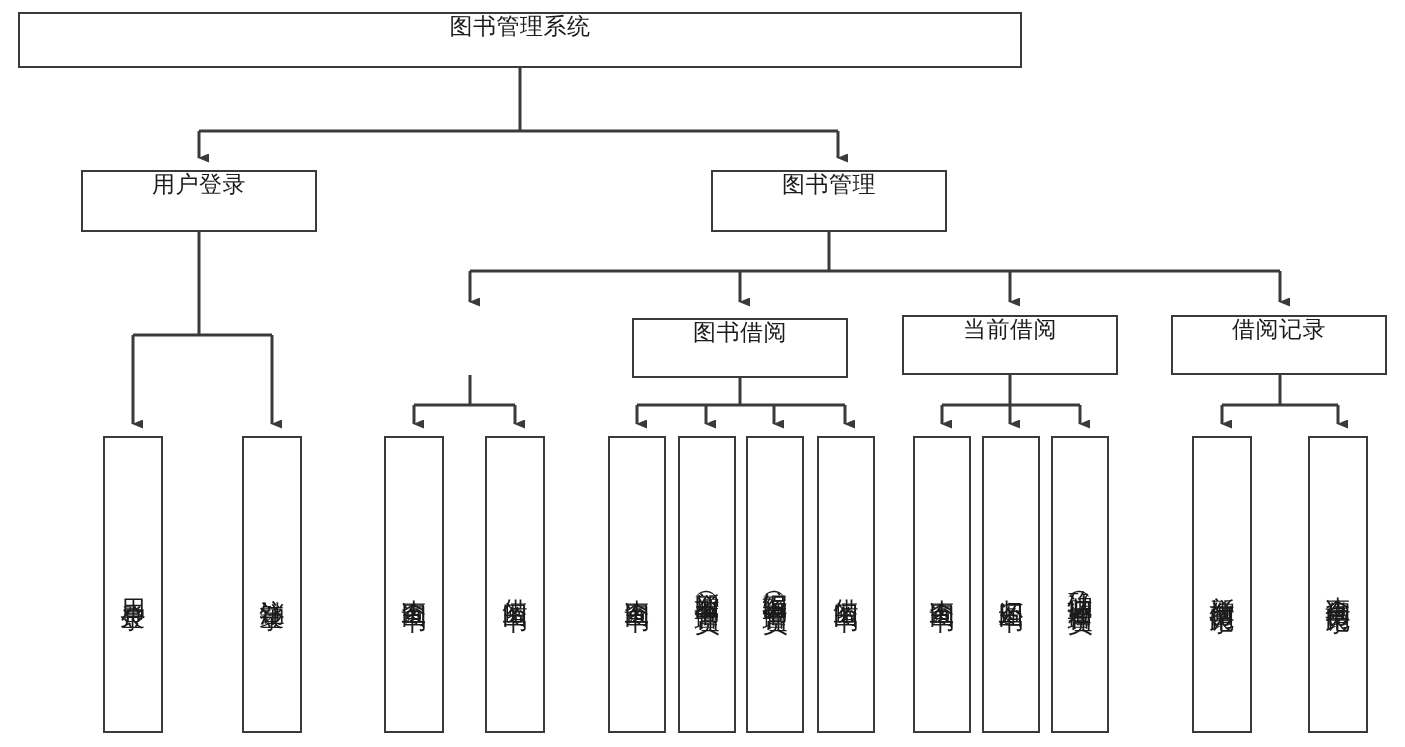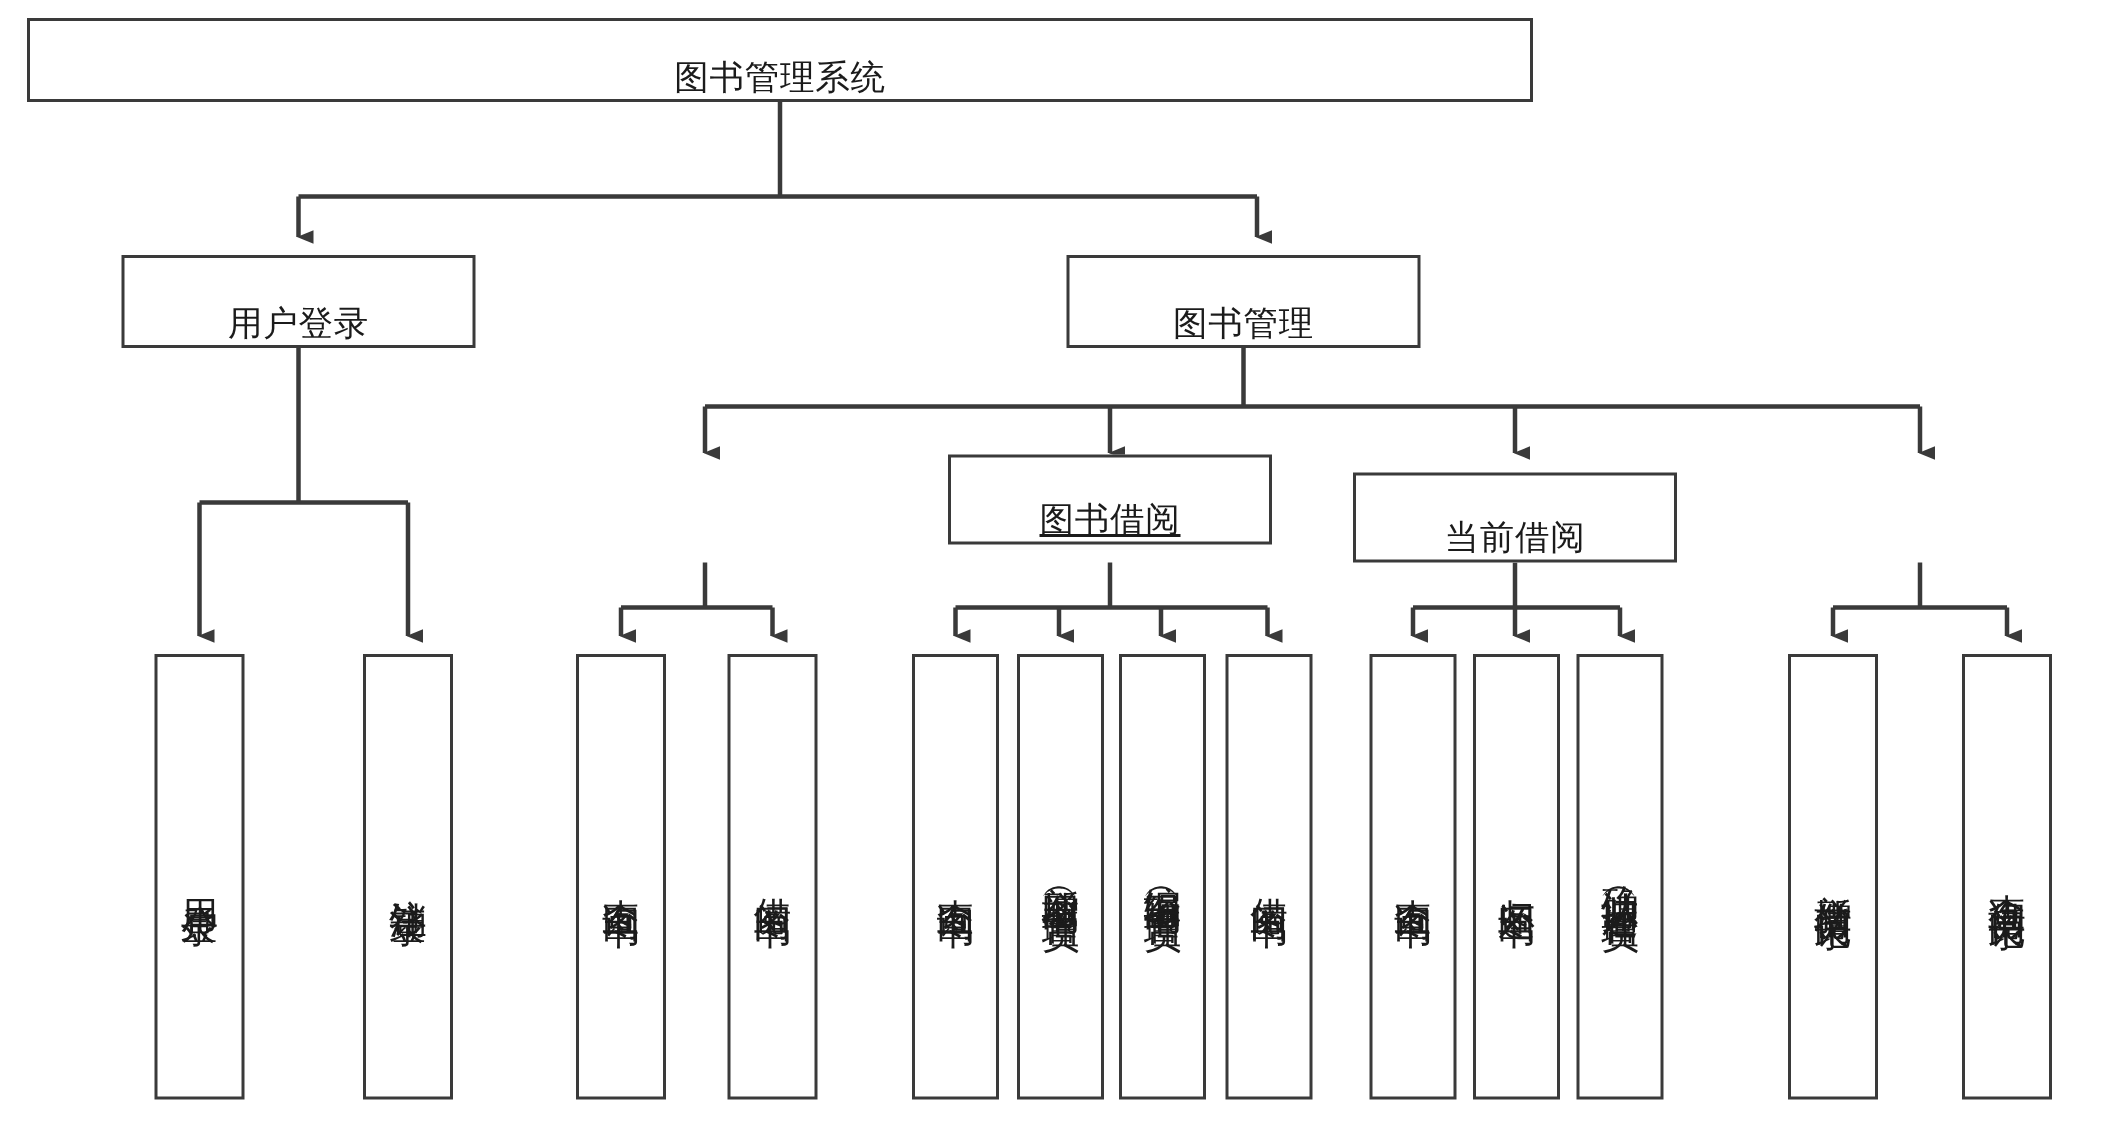--- a/index.html
+++ b/index.html
@@ -24,21 +24,21 @@
     width: 1405px;
     height: 747px;
     pointer-events: none;
   }
   .node {
     position: absolute;
     box-sizing: border-box;
     border: 2.5px solid #3a3a3a;
     background: #ffffff;
     display: flex;
-    align-items: flex-end;
+    align-items: flex-start;
     justify-content: center;
     color: #1b1b1b;
   }
   .node .label {
     display: block;
     text-align: center;
     line-height: 1.12;
     letter-spacing: 0.5px;
   }
   .node.horiz .label {
@@ -132,28 +132,31 @@
 
   <div class="node horiz" style="left:81px; top:170px; width:236px; height:62px;">
     <span class="label">用户登录</span>
   </div>
 
   <div class="node horiz" style="left:711px; top:170px; width:236px; height:62px;">
     <span class="label">图书管理</span>
   </div>
 
 
-  <div class="node horiz" style="left:632px; top:303px; width:216px; height:60px;text-decoration:underline;">
+  <div class="node horiz" style="left:632px; top:318px; width:216px; height:60px;">
     <span class="label">图书借阅</span>
   </div>
 
   <div class="node horiz" style="left:902px; top:315px; width:216px; height:60px;">
     <span class="label">当前借阅</span>
   </div>
 
+  <div class="node horiz" style="left:1171px; top:315px; width:216px; height:60px;">
+    <span class="label">借阅记录</span>
+  </div>
 
   <div class="node vert" style="left:103px; top:436px; width:60px; height:297px;">
     <span class="label">用户登录</span>
   </div>
 
   <div class="node vert" style="left:242px; top:436px; width:60px; height:297px;">
     <span class="label">注销登录</span>
   </div>
 
   <div class="node vert" style="left:384px; top:436px; width:60px; height:297px;">

